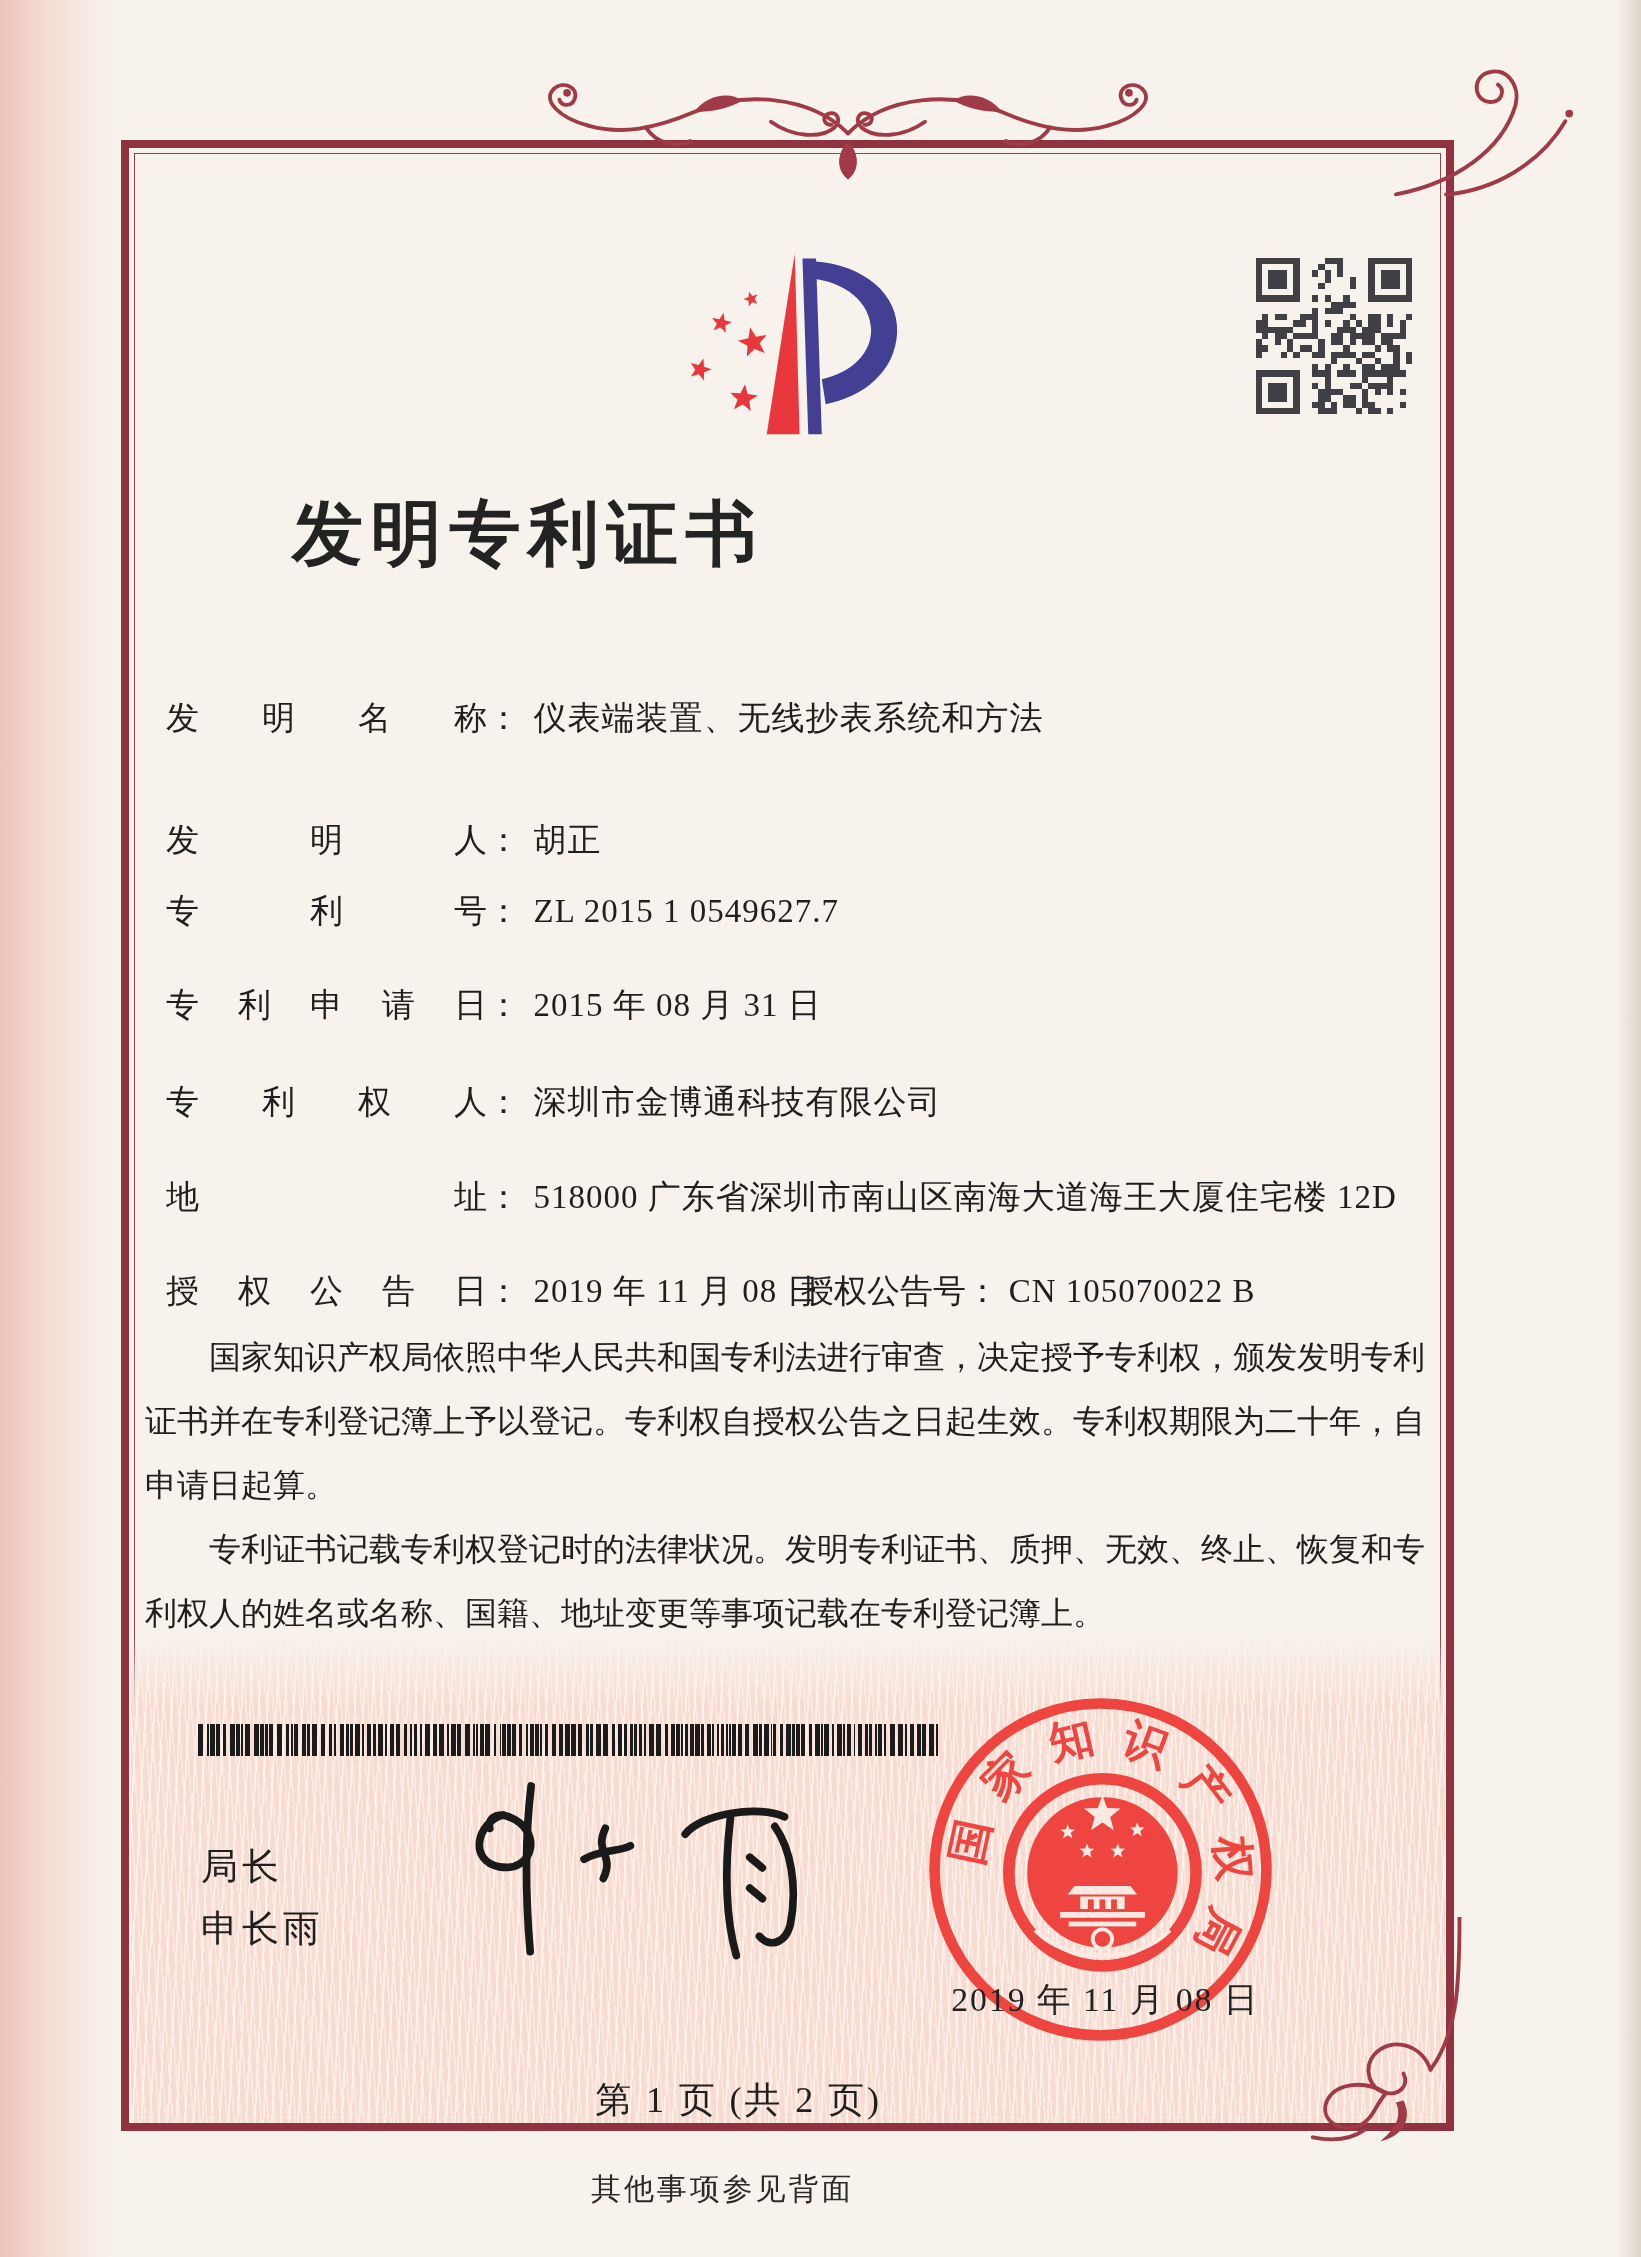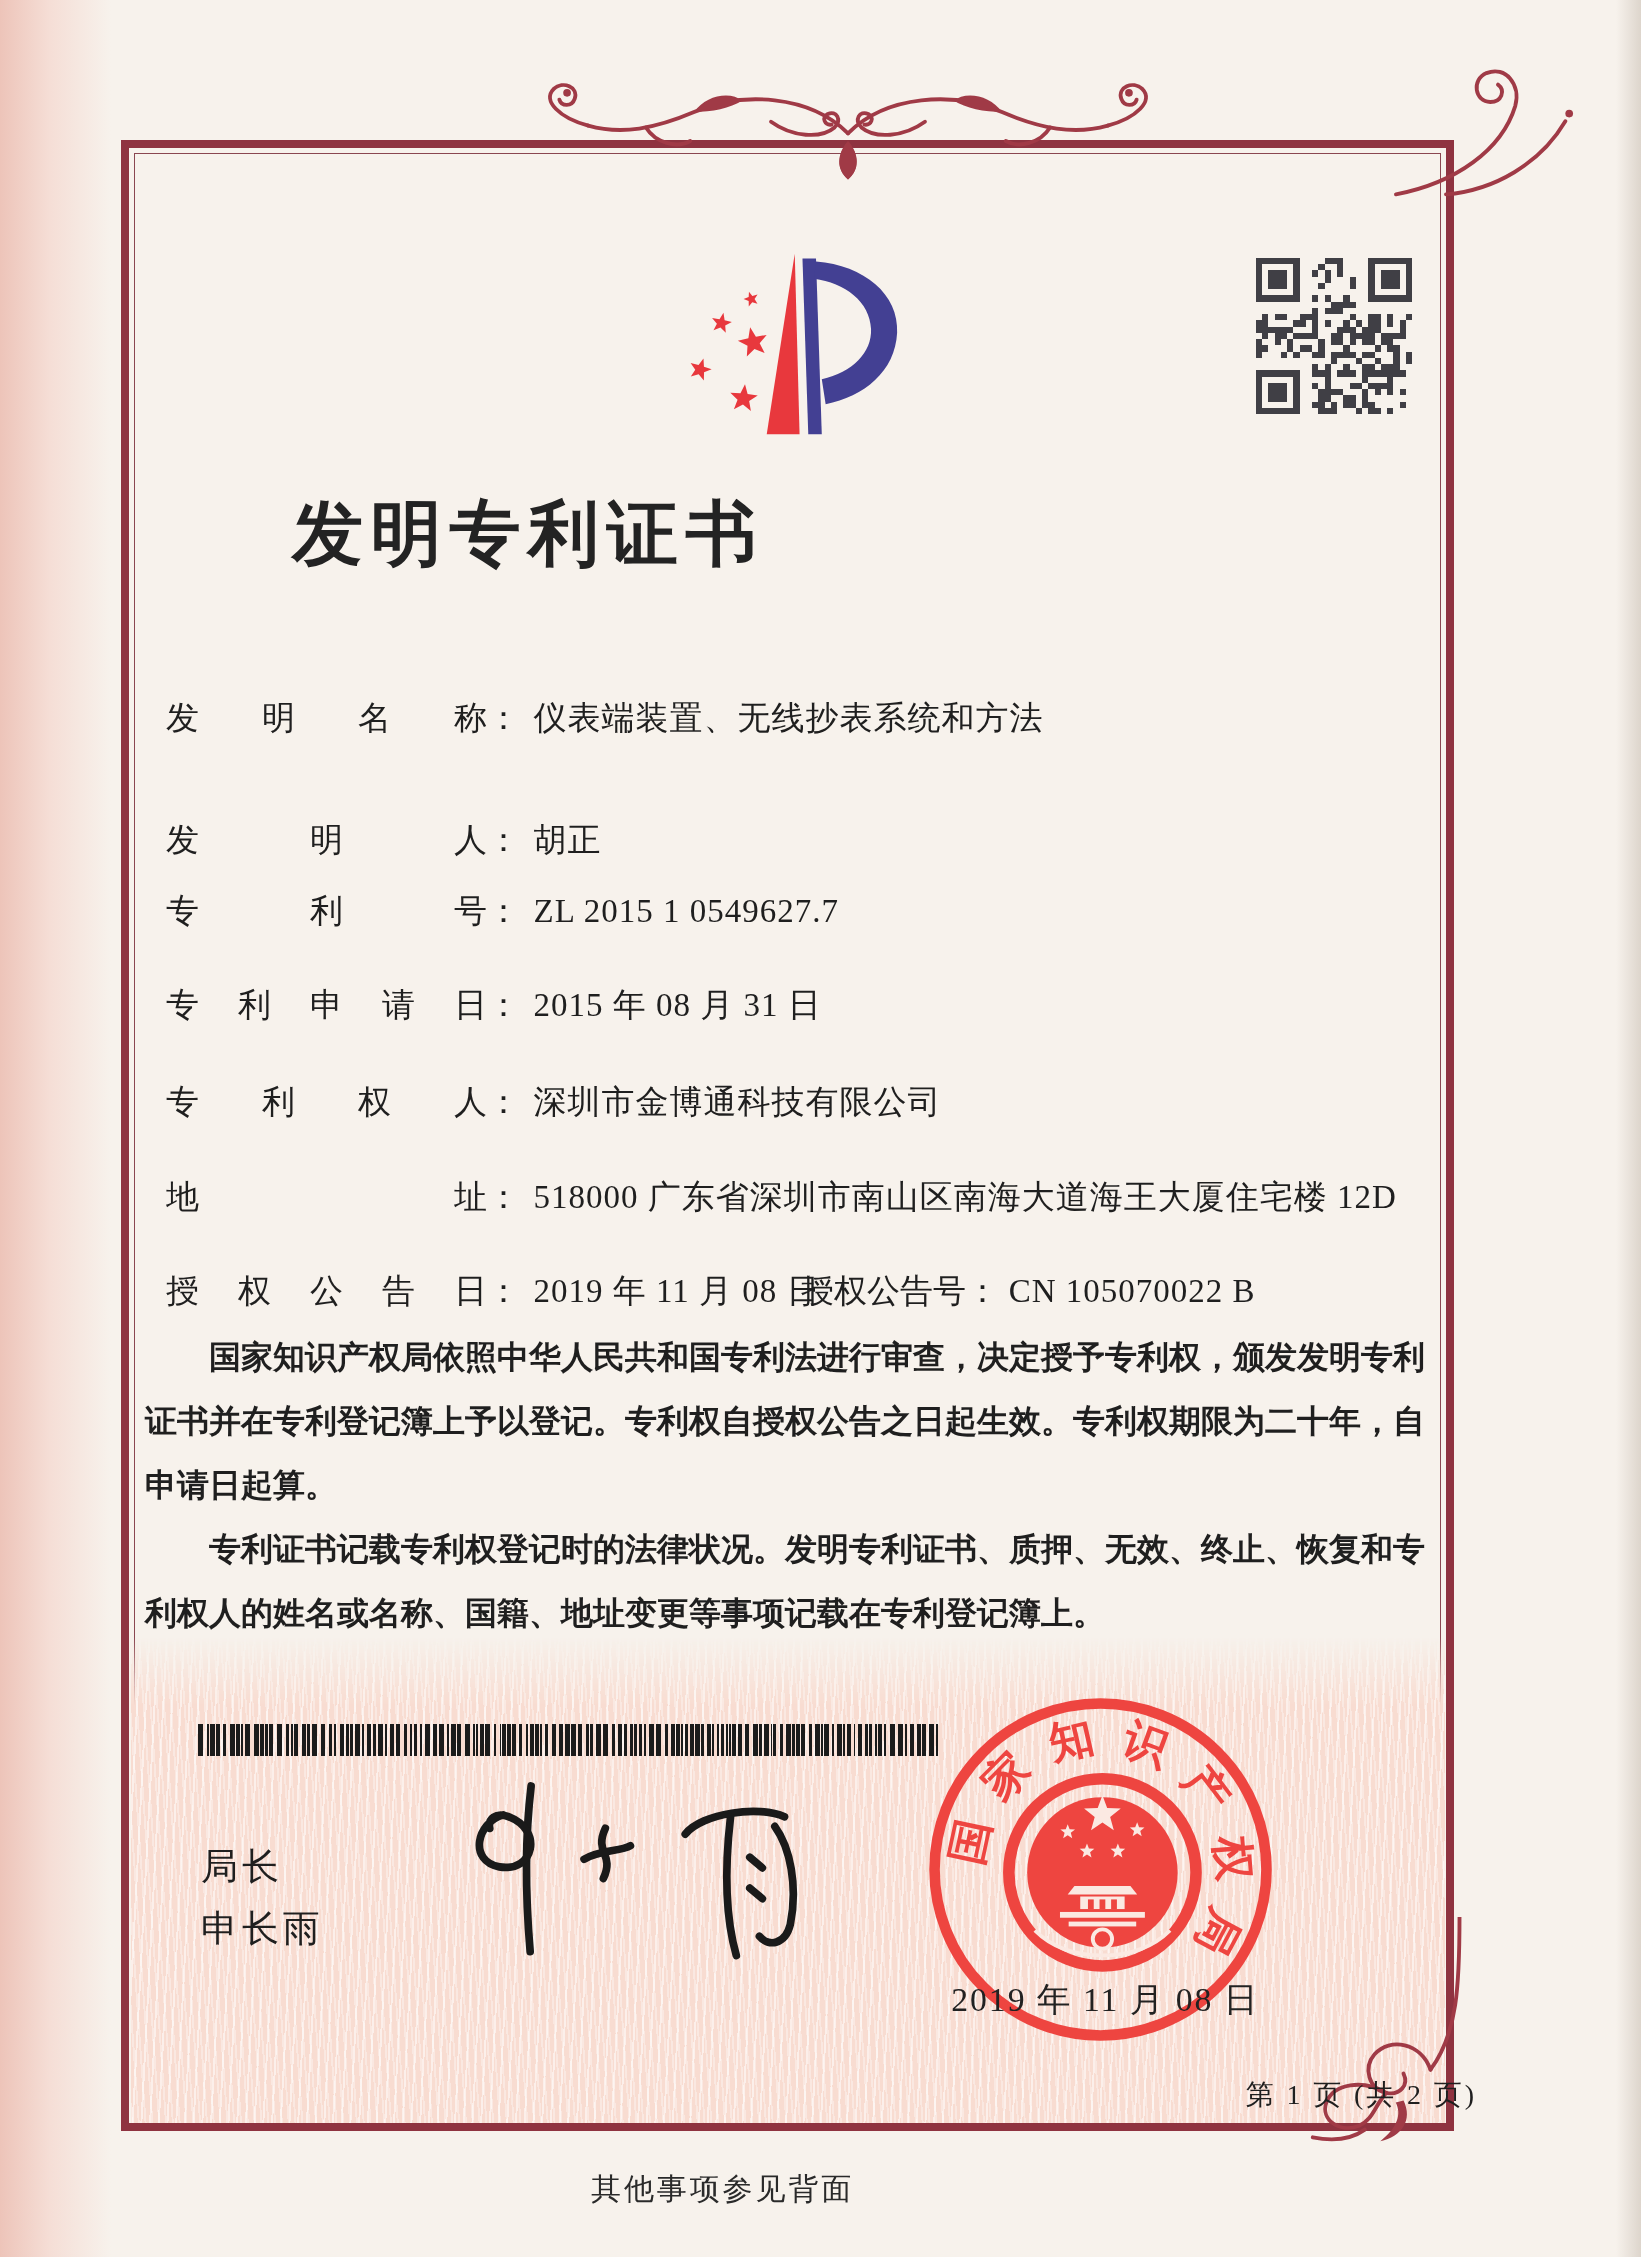--- a/index.html
+++ b/index.html
@@ -29,31 +29,31 @@
   .title{position:absolute;left:292px;top:487px;margin:0;font-size:71px;font-weight:600;
         letter-spacing:7.7px;color:#232323;white-space:nowrap;}
   .frow{position:absolute;left:166px;width:1265px;font-size:33px;white-space:nowrap;margin-top:17px;}
   .flabel{display:inline-block;width:321px;text-align:justify;text-align-last:justify;
         vertical-align:bottom;}
   .fcolon{display:inline-block;}
   .fvalue{margin-left:13.5px;letter-spacing:1px;}
   .pair2{position:absolute;left:635px;top:0;}
   .pair2 .fvalue{margin-left:9.7px;}
   .body-text{position:absolute;left:145px;top:1325px;width:1280px;font-size:32px;
-        line-height:64px;text-align:justify;font-weight:bold;}
+        line-height:64px;text-align:justify;}
   .body-text p{margin:0;text-indent:2em;}
   .barcode{position:absolute;left:198px;top:1724px;width:751px;height:32px;font-size:0;}
   .barcode i{display:inline-block;height:32px;background:#1b1b1b;}
   .director-title{position:absolute;left:201px;top:1842px;font-size:37px;letter-spacing:3.9px;}
   .director-name{position:absolute;left:201px;top:1904px;font-size:37px;letter-spacing:3.9px;}
   .signature{position:absolute;left:439px;top:1759px;width:454px;height:210px;}
   .signature path{fill:none;stroke:#1a1a1a;stroke-width:8;stroke-linecap:round;}
   .seal{position:absolute;left:922px;top:1691px;width:357px;height:357px;}
-  .page-info{position:absolute;left:0;top:2076px;width:1477px;text-align:right;
-        font-size:28px;letter-spacing:2.9px;}
+  .page-info{position:absolute;left:0;top:2076px;width:1477px;text-align:center;
+        font-size:36px;letter-spacing:2.9px;}
   .back-note{position:absolute;left:591px;top:2169px;font-size:30px;letter-spacing:2.9px;color:#2a2a2a;}
 </style>
 </head>
 <body>
 
 <div class="page">
 
   <div class="edge-left"></div>
   <div class="edge-right"></div>
   <div class="frame"></div>

